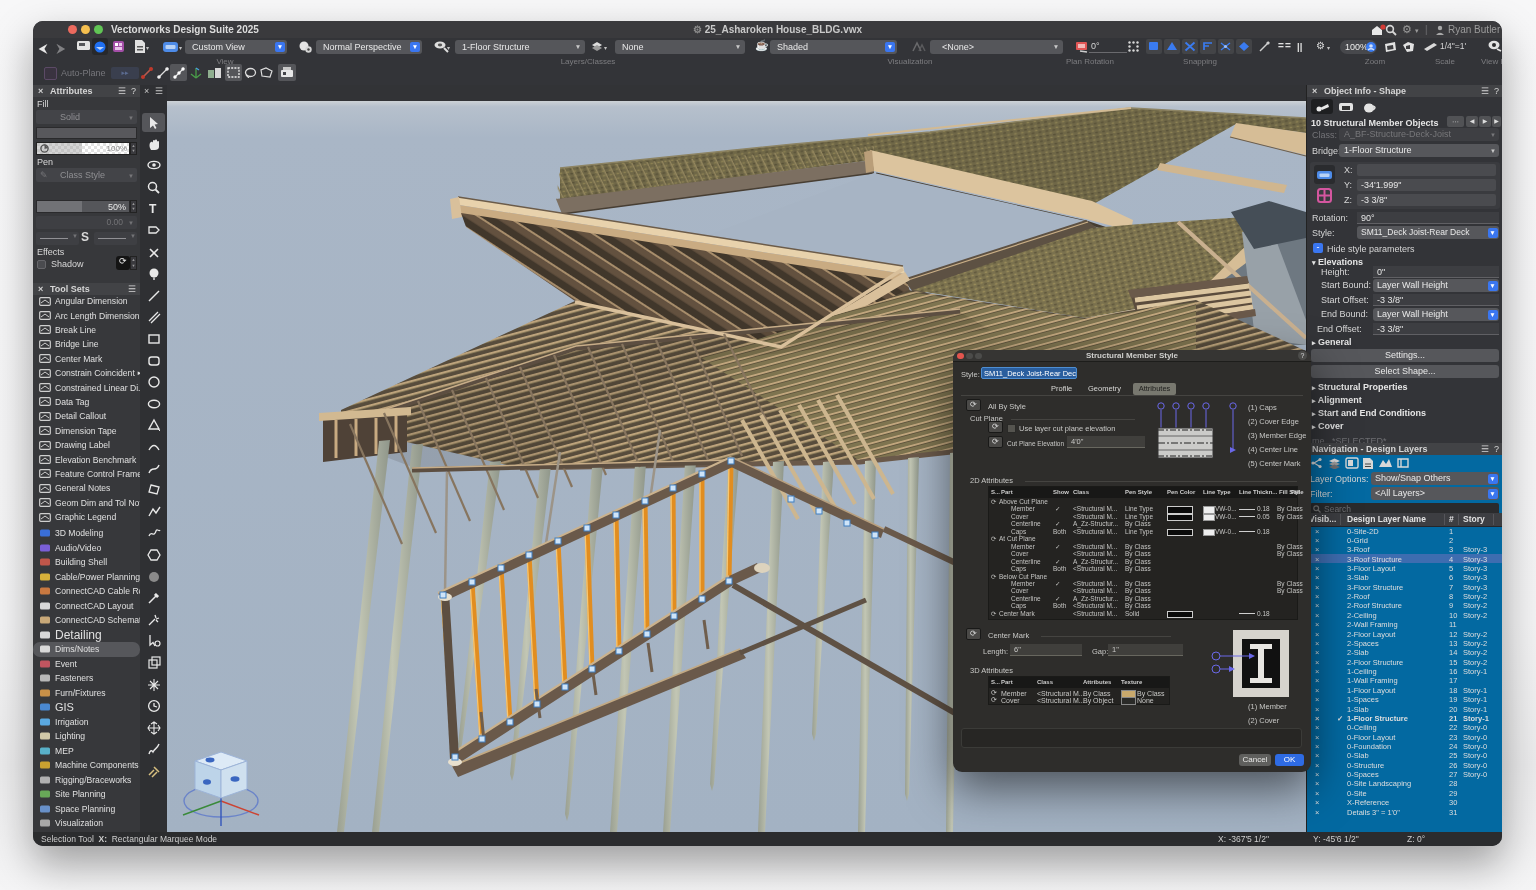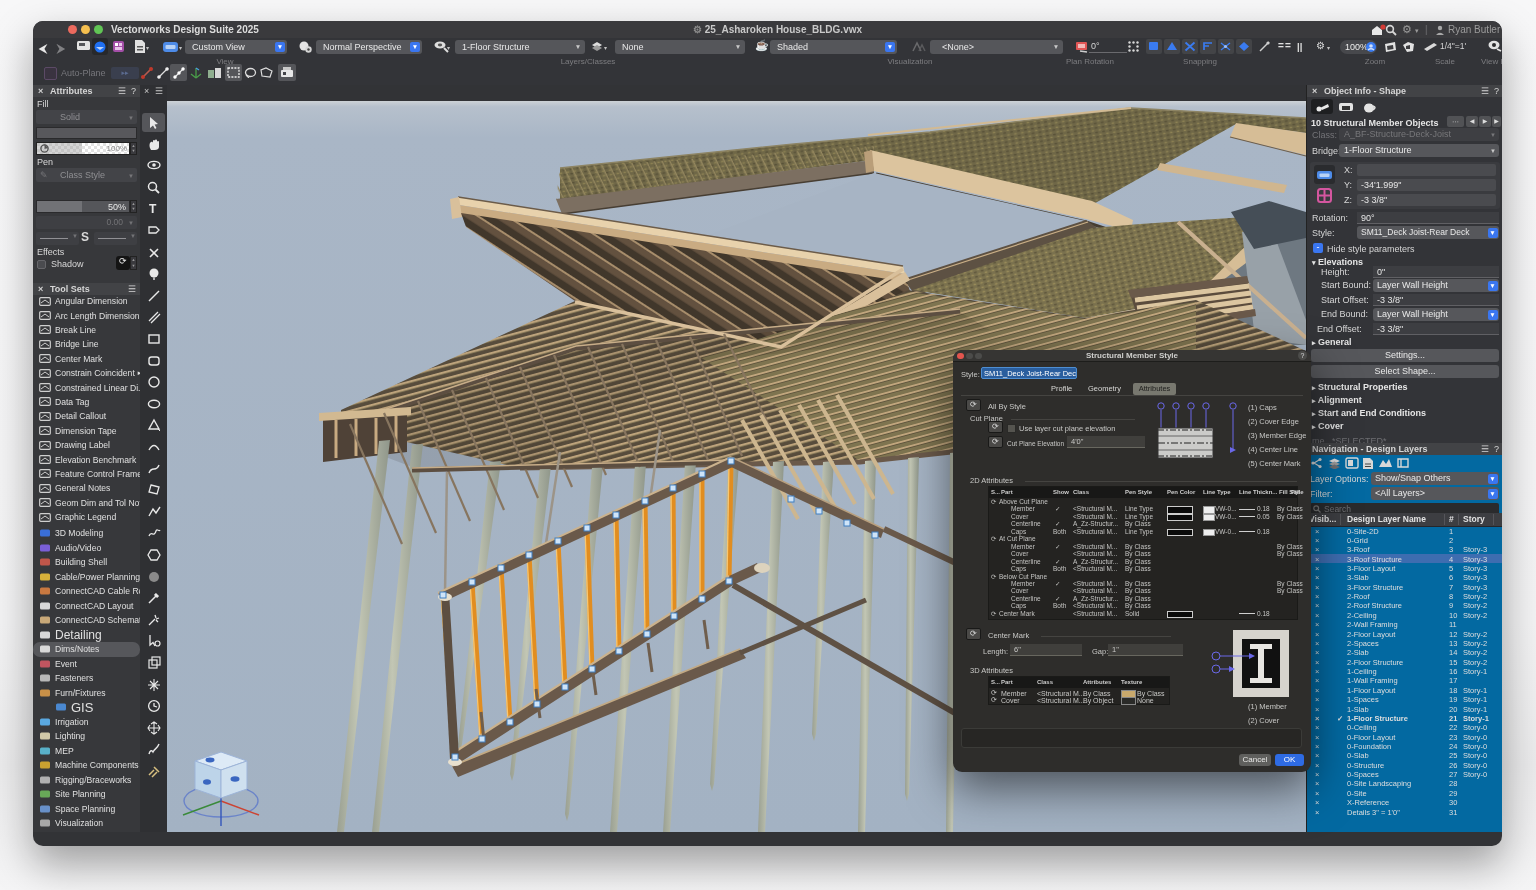--- a/index.html
+++ b/index.html
@@ -389,21 +389,21 @@
           </svg>Dims/Notes</div>
         <div style="position:absolute;left:0;top:362.5px;width:107px;height:14.5px;display:flex;align-items:center;color:#e0e0e0;font-size:8.6px;white-space:nowrap;overflow:hidden;"><svg width="12" height="10" style="margin:0 4px 0 6px;flex:none;">
             <rect x="1" y="1.5" width="10" height="7" rx="1.5" fill="#c05560"></rect>
           </svg>Event</div>
         <div style="position:absolute;left:0;top:377px;width:107px;height:14.5px;display:flex;align-items:center;color:#e0e0e0;font-size:8.6px;white-space:nowrap;overflow:hidden;"><svg width="12" height="10" style="margin:0 4px 0 6px;flex:none;">
             <rect x="1" y="1.5" width="10" height="7" rx="1.5" fill="#b8b8b8"></rect>
           </svg>Fasteners</div>
         <div style="position:absolute;left:0;top:391.5px;width:107px;height:14.5px;display:flex;align-items:center;color:#e0e0e0;font-size:8.6px;white-space:nowrap;overflow:hidden;"><svg width="12" height="10" style="margin:0 4px 0 6px;flex:none;">
             <rect x="1" y="1.5" width="10" height="7" rx="1.5" fill="#c89048"></rect>
           </svg>Furn/Fixtures</div>
-        <div style="position:absolute;left:16px;top:406px;width:107px;height:14.5px;display:flex;align-items:center;color:#e0e0e0;font-size:13px;white-space:nowrap;overflow:hidden;"><svg width="12" height="10" style="margin:0 4px 0 6px;flex:none;">
+        <div style="position:absolute;left:0;top:406px;width:107px;height:14.5px;display:flex;align-items:center;color:#e0e0e0;font-size:11px;white-space:nowrap;overflow:hidden;"><svg width="12" height="10" style="margin:0 4px 0 6px;flex:none;">
             <rect x="1" y="1.5" width="10" height="7" rx="1.5" fill="#4a88d0"></rect>
           </svg>GIS</div>
         <div style="position:absolute;left:0;top:420.5px;width:107px;height:14.5px;display:flex;align-items:center;color:#e0e0e0;font-size:8.6px;white-space:nowrap;overflow:hidden;"><svg width="12" height="10" style="margin:0 4px 0 6px;flex:none;">
             <rect x="1" y="1.5" width="10" height="7" rx="1.5" fill="#5aa8e0"></rect>
           </svg>Irrigation</div>
         <div style="position:absolute;left:0;top:435px;width:107px;height:14.5px;display:flex;align-items:center;color:#e0e0e0;font-size:8.6px;white-space:nowrap;overflow:hidden;"><svg width="12" height="10" style="margin:0 4px 0 6px;flex:none;">
             <rect x="1" y="1.5" width="10" height="7" rx="1.5" fill="#d0c8a8"></rect>
           </svg>Lighting</div>
         <div style="position:absolute;left:0;top:449.5px;width:107px;height:14.5px;display:flex;align-items:center;color:#e0e0e0;font-size:8.6px;white-space:nowrap;overflow:hidden;"><svg width="12" height="10" style="margin:0 4px 0 6px;flex:none;">
             <rect x="1" y="1.5" width="10" height="7" rx="1.5" fill="#58b0c8"></rect>
@@ -1088,20 +1088,26 @@
           <span style="position:absolute;left:156px;top:0.5px;"></span>
         </div>
         <div style="position:absolute;left:0;top:281.09999999999997px;width:196px;height:9.37px;font-size:7.5px;color:#dedede;">
           <span style="position:absolute;left:8px;top:0.5px;">×</span>
           <span style="position:absolute;left:40px;top:0.5px;">Details 3" = 1'0"</span>
           <span style="position:absolute;left:142px;top:0.5px;">31</span>
           <span style="position:absolute;left:156px;top:0.5px;"></span>
         </div>
       </div>
   </div>
+  <div class="statusbar">
+    <span style="position:absolute;left:8px;">Selection Tool&nbsp;&nbsp;<b>X:</b>&nbsp; Rectangular Marquee Mode</span>
+    <span style="position:absolute;left:1185px;">X: -367'5 1/2"</span>
+    <span style="position:absolute;left:1280px;">Y: -45'6 1/2"</span>
+    <span style="position:absolute;left:1374px;">Z: 0°</span>
+  </div>
   <div id="dlg" class="abs" style="left:920px;top:329px;width:358px;height:422px;background:#2e2d2b;border-radius:9px;box-shadow:0 16px 45px rgba(0,0,0,.55);font-size:7.5px;color:#c8c8c6;">
     <div class="abs" style="left:0;top:0;width:358px;height:11px;background:#363533;border-radius:9px 9px 0 0;border-bottom:1px solid #1d1d1b;">
       <div class="tl" style="left:4px;top:2.5px;width:6.5px;height:6.5px;background:#e3554e;"></div>
       <div class="tl" style="left:13px;top:2.5px;width:6.5px;height:6.5px;background:#4c4c4a;"></div>
       <div class="tl" style="left:22px;top:2.5px;width:6.5px;height:6.5px;background:#4c4c4a;"></div>
       <div style="text-align:center;font-size:8px;font-weight:bold;color:#cfcfcd;line-height:11px;">Structural Member Style</div>
       <div class="abs" style="right:4px;top:1px;width:9px;height:9px;border-radius:50%;background:#4c4c4a;color:#ddd;font-size:7px;text-align:center;line-height:9px;">?</div>
     </div>
     <div class="abs" style="left:8px;top:20px;">Style:</div>
     <div class="abs" style="left:28px;top:17px;width:96px;height:12px;background:#2a5e9e;border:1px solid #4e8ed2;border-radius:2px;color:#fff;font-size:7.5px;line-height:11px;padding-left:2px;box-sizing:border-box;white-space:nowrap;overflow:hidden;">SM11_Deck Joist-Rear Deck</div>

